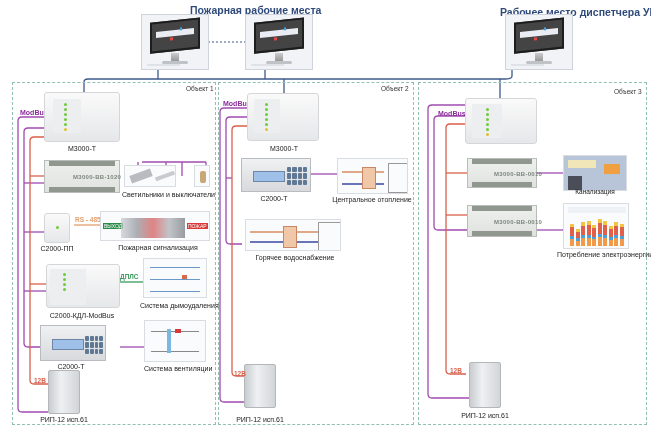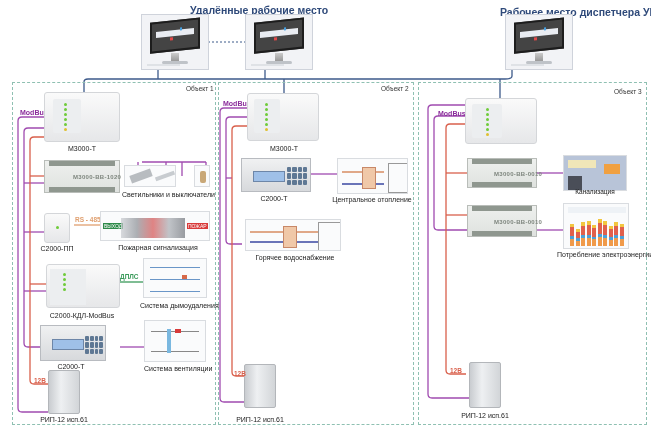--- a/index.html
+++ b/index.html
@@ -79,21 +79,21 @@
     <path d="M535,173 L563,173"></path>
     <path d="M535,230 L563,230"></path>
   </g>
   <g stroke="#d9604c" stroke-width="1.3" fill="none">
     <path d="M465,124 L450,124 Q446,124 446,128 L446,370 Q446,374 450,374 L466,374"></path>
     <path d="M446,173 L468,173"></path>
     <path d="M446,215 L468,215"></path>
   </g>
 </svg>
 
-<div class="abs title" style="left:190px;top:4px;">Удалённые рабочие место</div>
+<div class="abs title" style="left:190px;top:4px;">Пожарная рабочие места</div>
 <div class="abs title" style="left:500px;top:6px;">Рабочее место диспетчера УК</div>
 
 <div class="abs monitor" style="left:141px;top:14px;width:68px;height:56px;">
   <div class="screen">
       <div class="band"></div>
       <div class="dot" style="left:60%;top:22%;background:#48a0e0;"></div>
       <div class="dot" style="left:40%;top:55%;background:#e04848;"></div>
     </div>
   <div class="stand"></div>
     <div class="base"></div>

